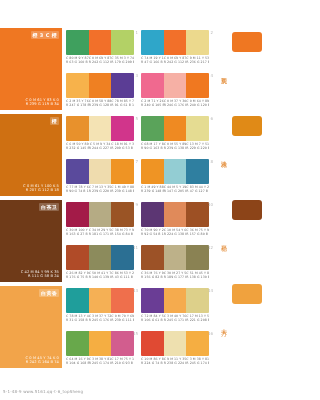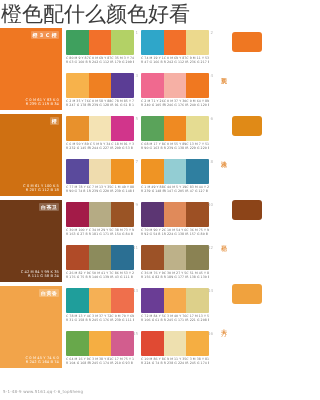--- a/index.html
+++ b/index.html
@@ -103,23 +103,20 @@
     position:absolute;left:3px;bottom:5px;
     font-size:4px;line-height:6px;color:#9a9a9a;
     white-space:nowrap;letter-spacing:0.2px;
   }
 </style>
 </head>
 <body>
 
 <div class="page">
 
-  <div class="title-bar">
-    <span class="title-text">橙色配什么颜色好看</span>
-  </div>
 
   <div class="left-col">
       <div class="big-block" style="top: 0px; height: 82px; background: rgb(239, 119, 34);">
         <div class="bb-chip">橙 3 C 橙</div>
         <div class="bb-spec">
           <div>C 0 M 61 Y 83 K 0</div>
           <div>R 239 G 119 B 34</div>
         </div>
       </div>
       <div class="big-block" style="top: 86px; height: 82px; background: rgb(207, 112, 18);">

